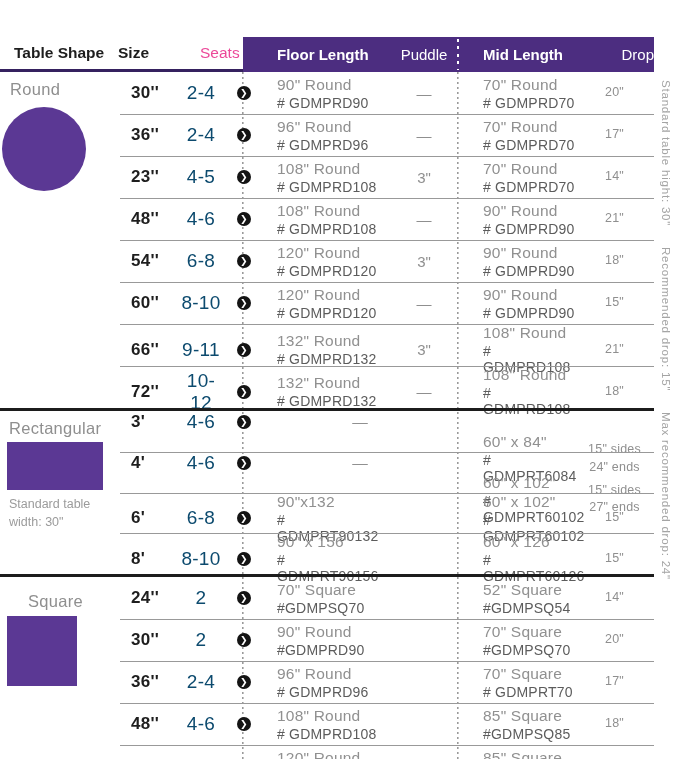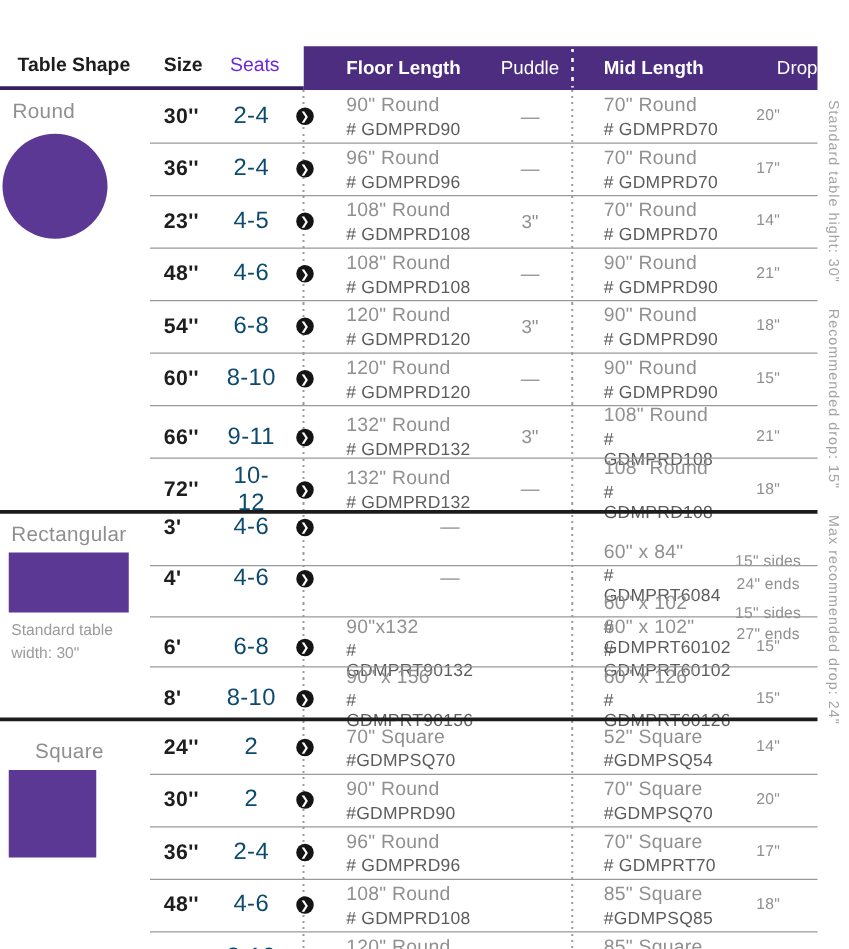--- a/index.html
+++ b/index.html
@@ -21,22 +21,22 @@
   .vdots.l2{left:457px;}
 
   
   .header{position:absolute;left:0;top:0;width:654px;height:37px;}
   .left-head{
     position:absolute;left:0;top:0;width:243px;height:34px;
     border-bottom:3px solid var(--underline-purple,#35215F);
   }
   .lh{position:absolute;top:0;height:34px;line-height:36px;font-size:15.5px;}
   .lh.shape{left:14px;font-weight:bold;color:#1d1d1d;}
-  .lh.size{left:131px;font-weight:bold;color:#1d1d1d;}
-  .lh.seats{left:184px;color:#6d28d9;}
+  .lh.size{left:118px;font-weight:bold;color:#1d1d1d;}
+  .lh.seats{left:200px;color:#ec4899;}
   .purple-bar{
     position:absolute;left:243px;top:2px;width:411px;height:35px;
     background:var(--header-purple,#4C2D80);
     display:grid;grid-template-columns:147px 68px 117px 79px;
     align-items:center;color:#ffffff;font-size:15px;
   }
   .purple-bar .floor{padding-left:34px;font-weight:bold;}
   .purple-bar .puddle{text-align:center;}
   .purple-bar .mid{padding-left:25px;font-weight:bold;}
   .purple-bar .drop{text-align:right;}

